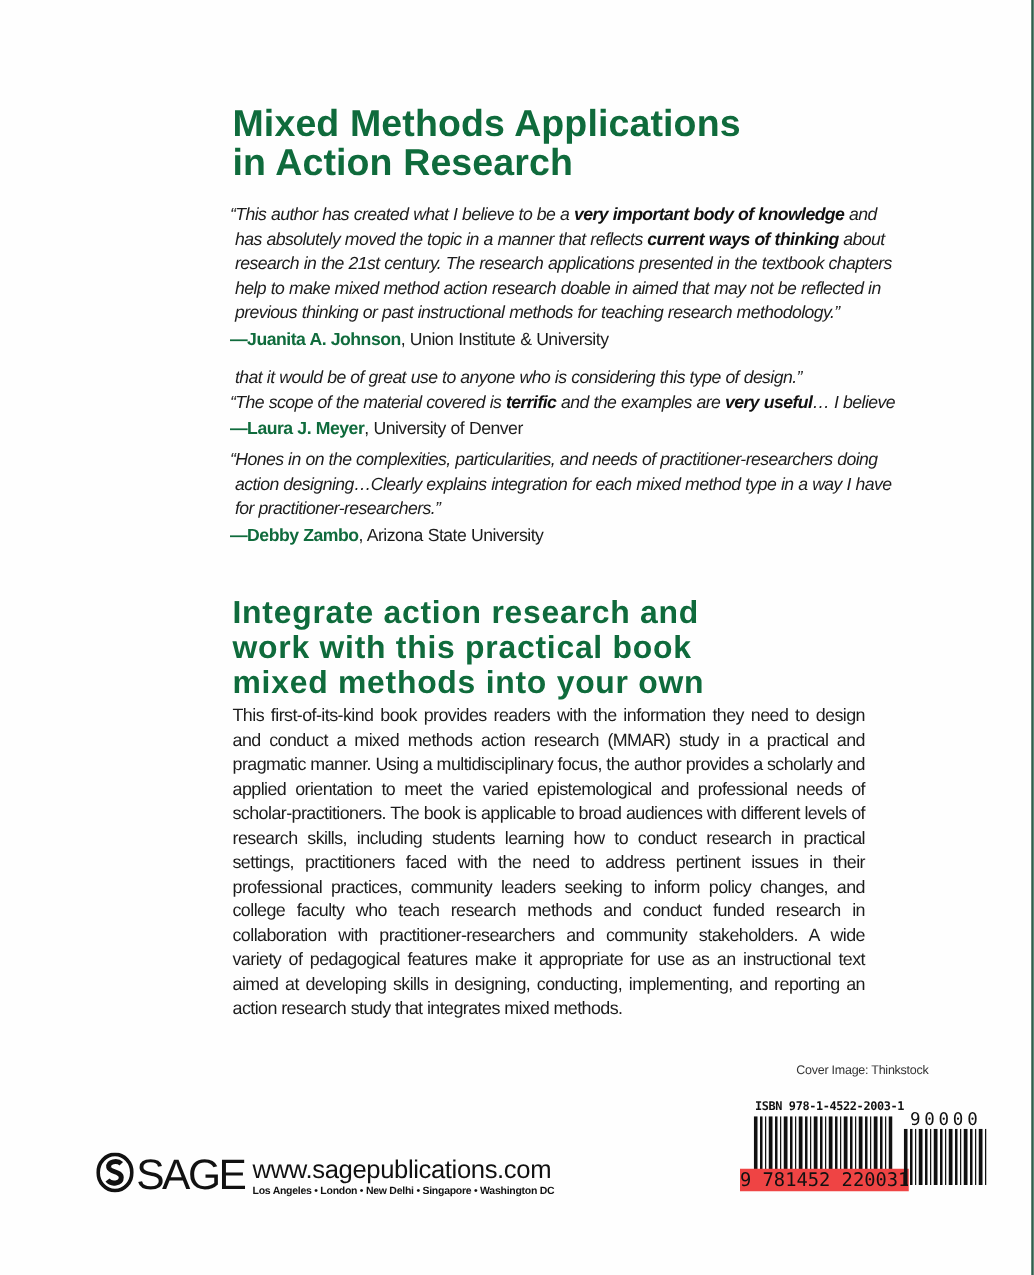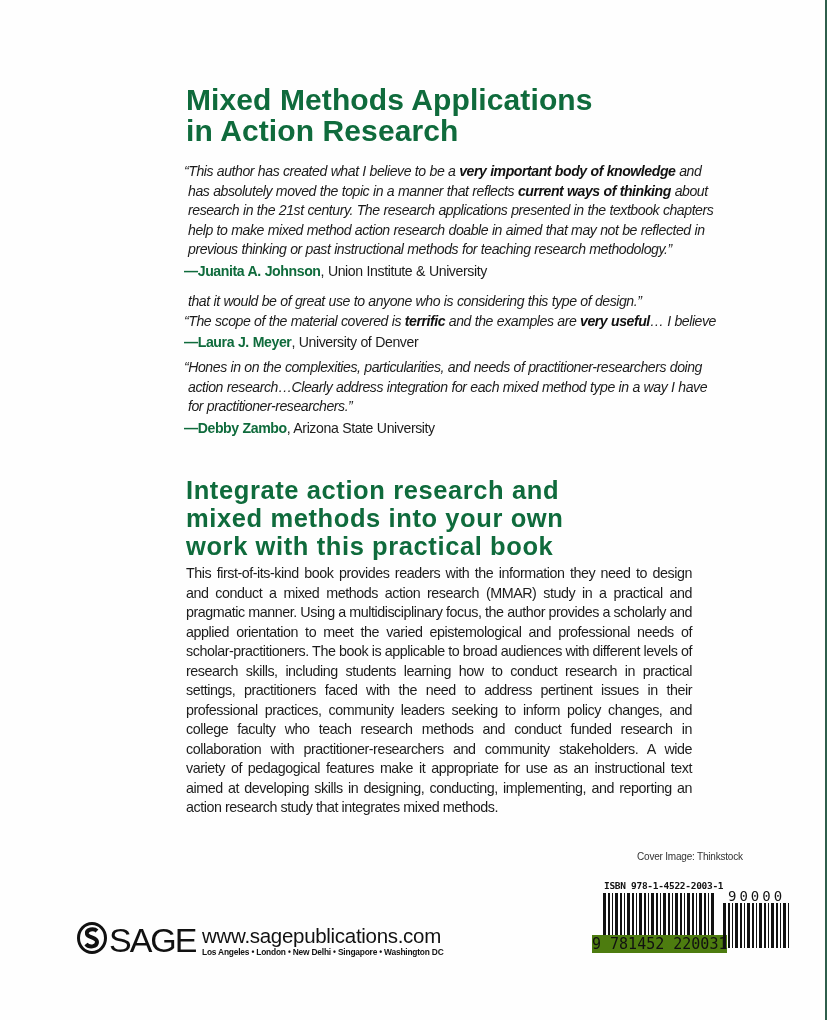--- a/index.html
+++ b/index.html
@@ -46,21 +46,21 @@
     position: absolute; left: 637px; top: 851px; font-size: 10px; color: #333;
     letter-spacing: -0.2px;
   }
   .isbn-label {
     position: absolute; left: 604px; top: 880px; font-family: "DejaVu Sans Mono", monospace;
     font-size: 9.5px; color: #111; letter-spacing: -0.3px; font-weight: bold;
   }
   .barcode-main { position: absolute; left: 603px; top: 893px; width: 111px; height: 50px; }
   .barcode-digits {
     position: absolute; left: 592px; top: 935px; font-family: "DejaVu Sans Mono", monospace;
-    font-size: 15px; color: #111; letter-spacing: 0px; background: #4d7c0f;
+    font-size: 15px; color: #111; letter-spacing: 0px; background: #ef4444;
   }
   .addon-digits {
     position: absolute; left: 728px; top: 888px; font-family: "DejaVu Sans Mono", monospace;
     font-size: 14px; color: #111; letter-spacing: 3px;
   }
   .barcode-addon { position: absolute; left: 723px; top: 903px; width: 66px; height: 45px; }
   .sage-logo { position: absolute; left: 77px; top: 922px; display: flex; align-items: flex-start; }
   .sage-word {
     font-size: 34px; font-weight: normal; color: #111; letter-spacing: -2px; line-height: 36px;
     font-family: "Liberation Sans", sans-serif; margin-left: 2px;
@@ -92,29 +92,29 @@
     <span class="line indent"><span>previous thinking or past instructional methods for teaching research methodology.”</span></span>
     <span class="attrib"><span class="name">—Juanita A. Johnson</span><span>, Union Institute &amp; University</span></span>
   </div>
 <div class="quote q2">
     <span class="line indent"><span>that it would be of great use to anyone who is considering this type of design.”</span></span>
     <span class="line"><span>“The scope of the material covered is </span><b>terrific</b><span> and the examples are </span><b>very useful</b><span>… I believe</span></span>
     <span class="attrib"><span class="name">—Laura J. Meyer</span><span>, University of Denver</span></span>
   </div>
 <div class="quote q3">
     <span class="line"><span>“Hones in on the complexities, particularities, and needs of practitioner-researchers doing</span></span>
-    <span class="line indent"><span>action research…Clearly address integration for each mixed method type in a way I have</span></span>
+    <span class="line indent"><span>action designing…Clearly explains integration for each mixed method type in a way I have</span></span>
     <span class="line indent"><span>for practitioner-researchers.”</span></span>
     <span class="attrib"><span class="name">—Debby Zambo</span><span>, Arizona State University</span></span>
   </div>
 
 <div class="h2">
   <div>Integrate action research and</div>
+  <div>work with this practical book</div>
   <div>mixed methods into your own</div>
-  <div>work with this practical book</div>
 </div>
 
 <div class="body">This first-of-its-kind book provides readers with the information they need to design and conduct a mixed methods action research (MMAR) study in a practical and pragmatic manner. Using a multidisciplinary focus, the author provides a scholarly and applied orientation to meet the varied epistemological and professional needs of scholar-practitioners. The book is applicable to broad audiences with different levels of research skills, including students learning how to conduct research in practical settings, practitioners faced with the need to address pertinent issues in their professional practices, community leaders seeking to inform policy changes, and college faculty who teach research methods and conduct funded research in collaboration with practitioner-researchers and community stakeholders. A wide variety of pedagogical features make it appropriate for use as an instructional text aimed at developing skills in designing, conducting, implementing, and reporting an action research study that integrates mixed methods.</div>
 
 <div class="cover-credit">Cover Image: Thinkstock</div>
 
 <div class="isbn-label">ISBN 978-1-4522-2003-1</div>
 <svg class="barcode-main" viewBox="0 0 111 50" preserveAspectRatio="none" id="bc-main">
     <rect x="0" y="0" width="3" height="50" fill="#111"></rect>
     <rect x="5" y="0" width="2" height="50" fill="#111"></rect>

